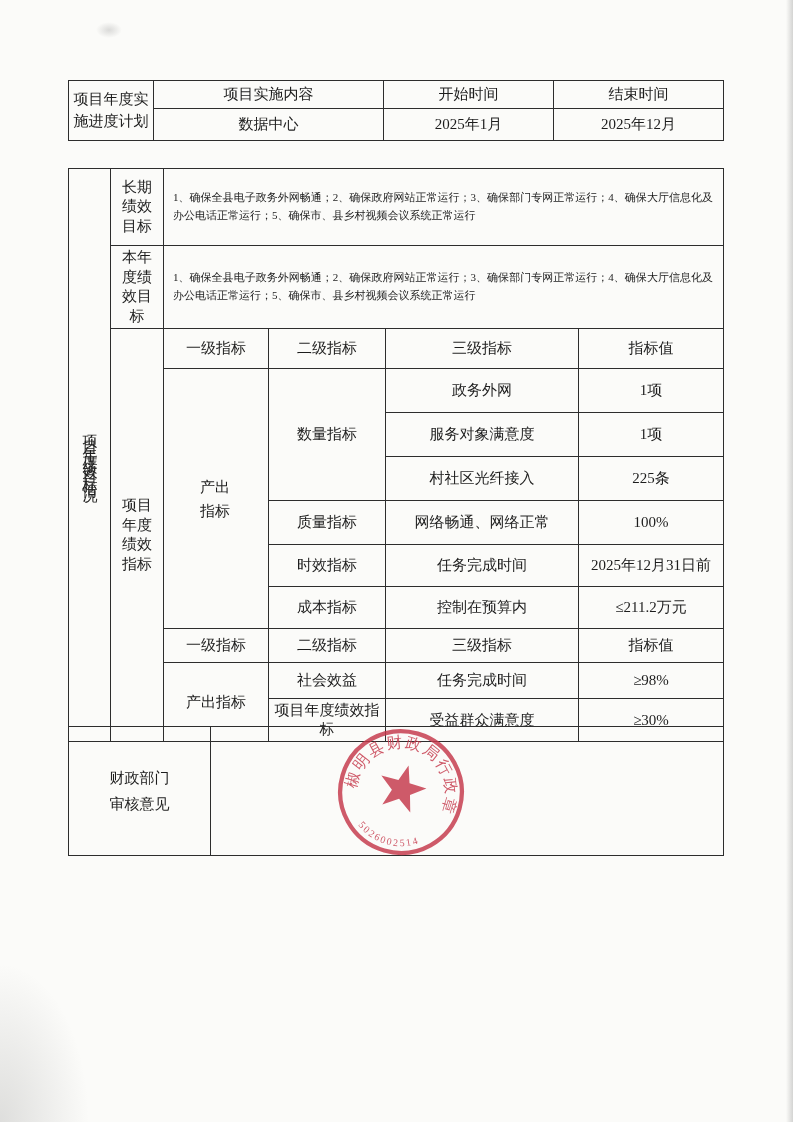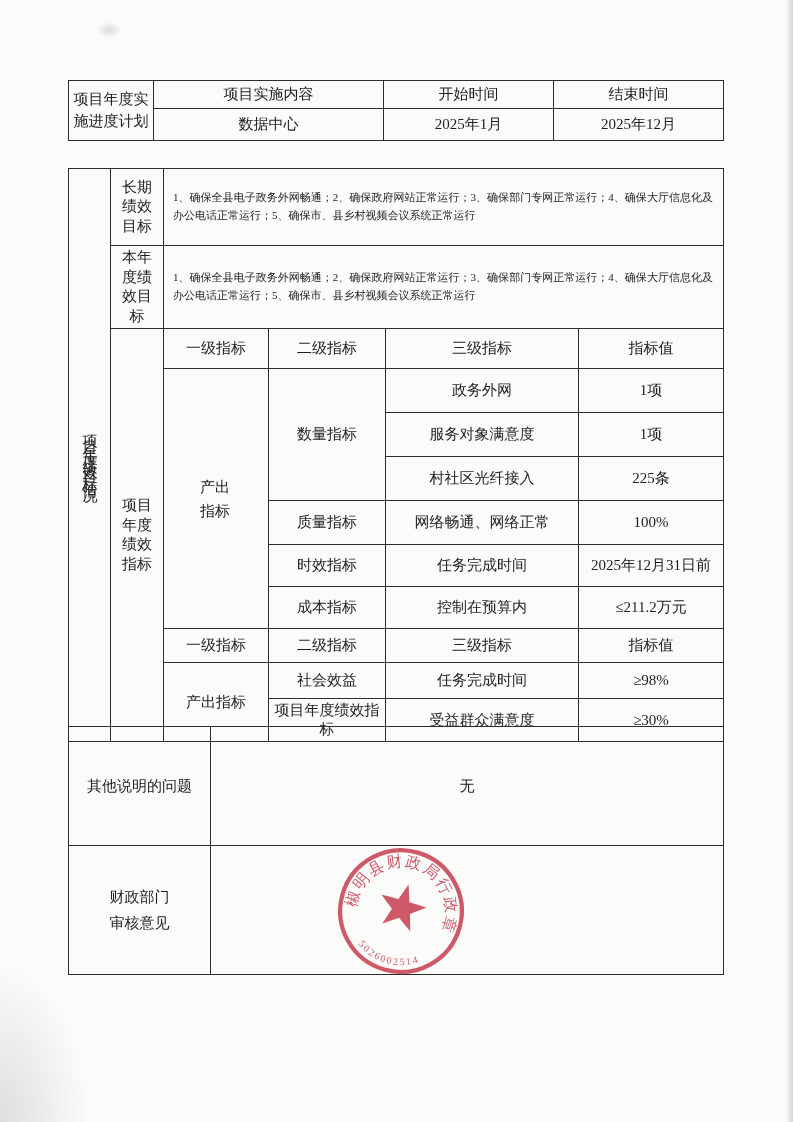--- a/index.html
+++ b/index.html
@@ -161,24 +161,20 @@
     </tr>
   </tbody>
     </table>
 
   <table class="t3">
     <colgroup>
         <col style="width:142px">
         <col style="width:513px">
       </colgroup>
     <tbody>
-        <tr style="height:119px">
-      <td>其他说明的问题</td>
-      <td>无</td>
-    </tr>
     <tr style="height:129px">
       <td>
         <span class="w4">财政部门审核意见</span>
       </td>
       <td class="stamp-cell">
         <svg class="stamp" viewBox="0 0 200 200" aria-hidden="true">
           <g transform="rotate(16 100 98)" opacity="0.82">
             <circle cx="100" cy="98" r="64" fill="none" stroke="#c5374a" stroke-width="4.5"></circle>
             <polygon points="100,69 106.1,86.6 124.7,87 109.9,98.2 115.3,116 100,105.4 84.7,116 90.1,98.2 75.3,87 93.9,86.6" fill="#c5374a"></polygon>
             <defs>

